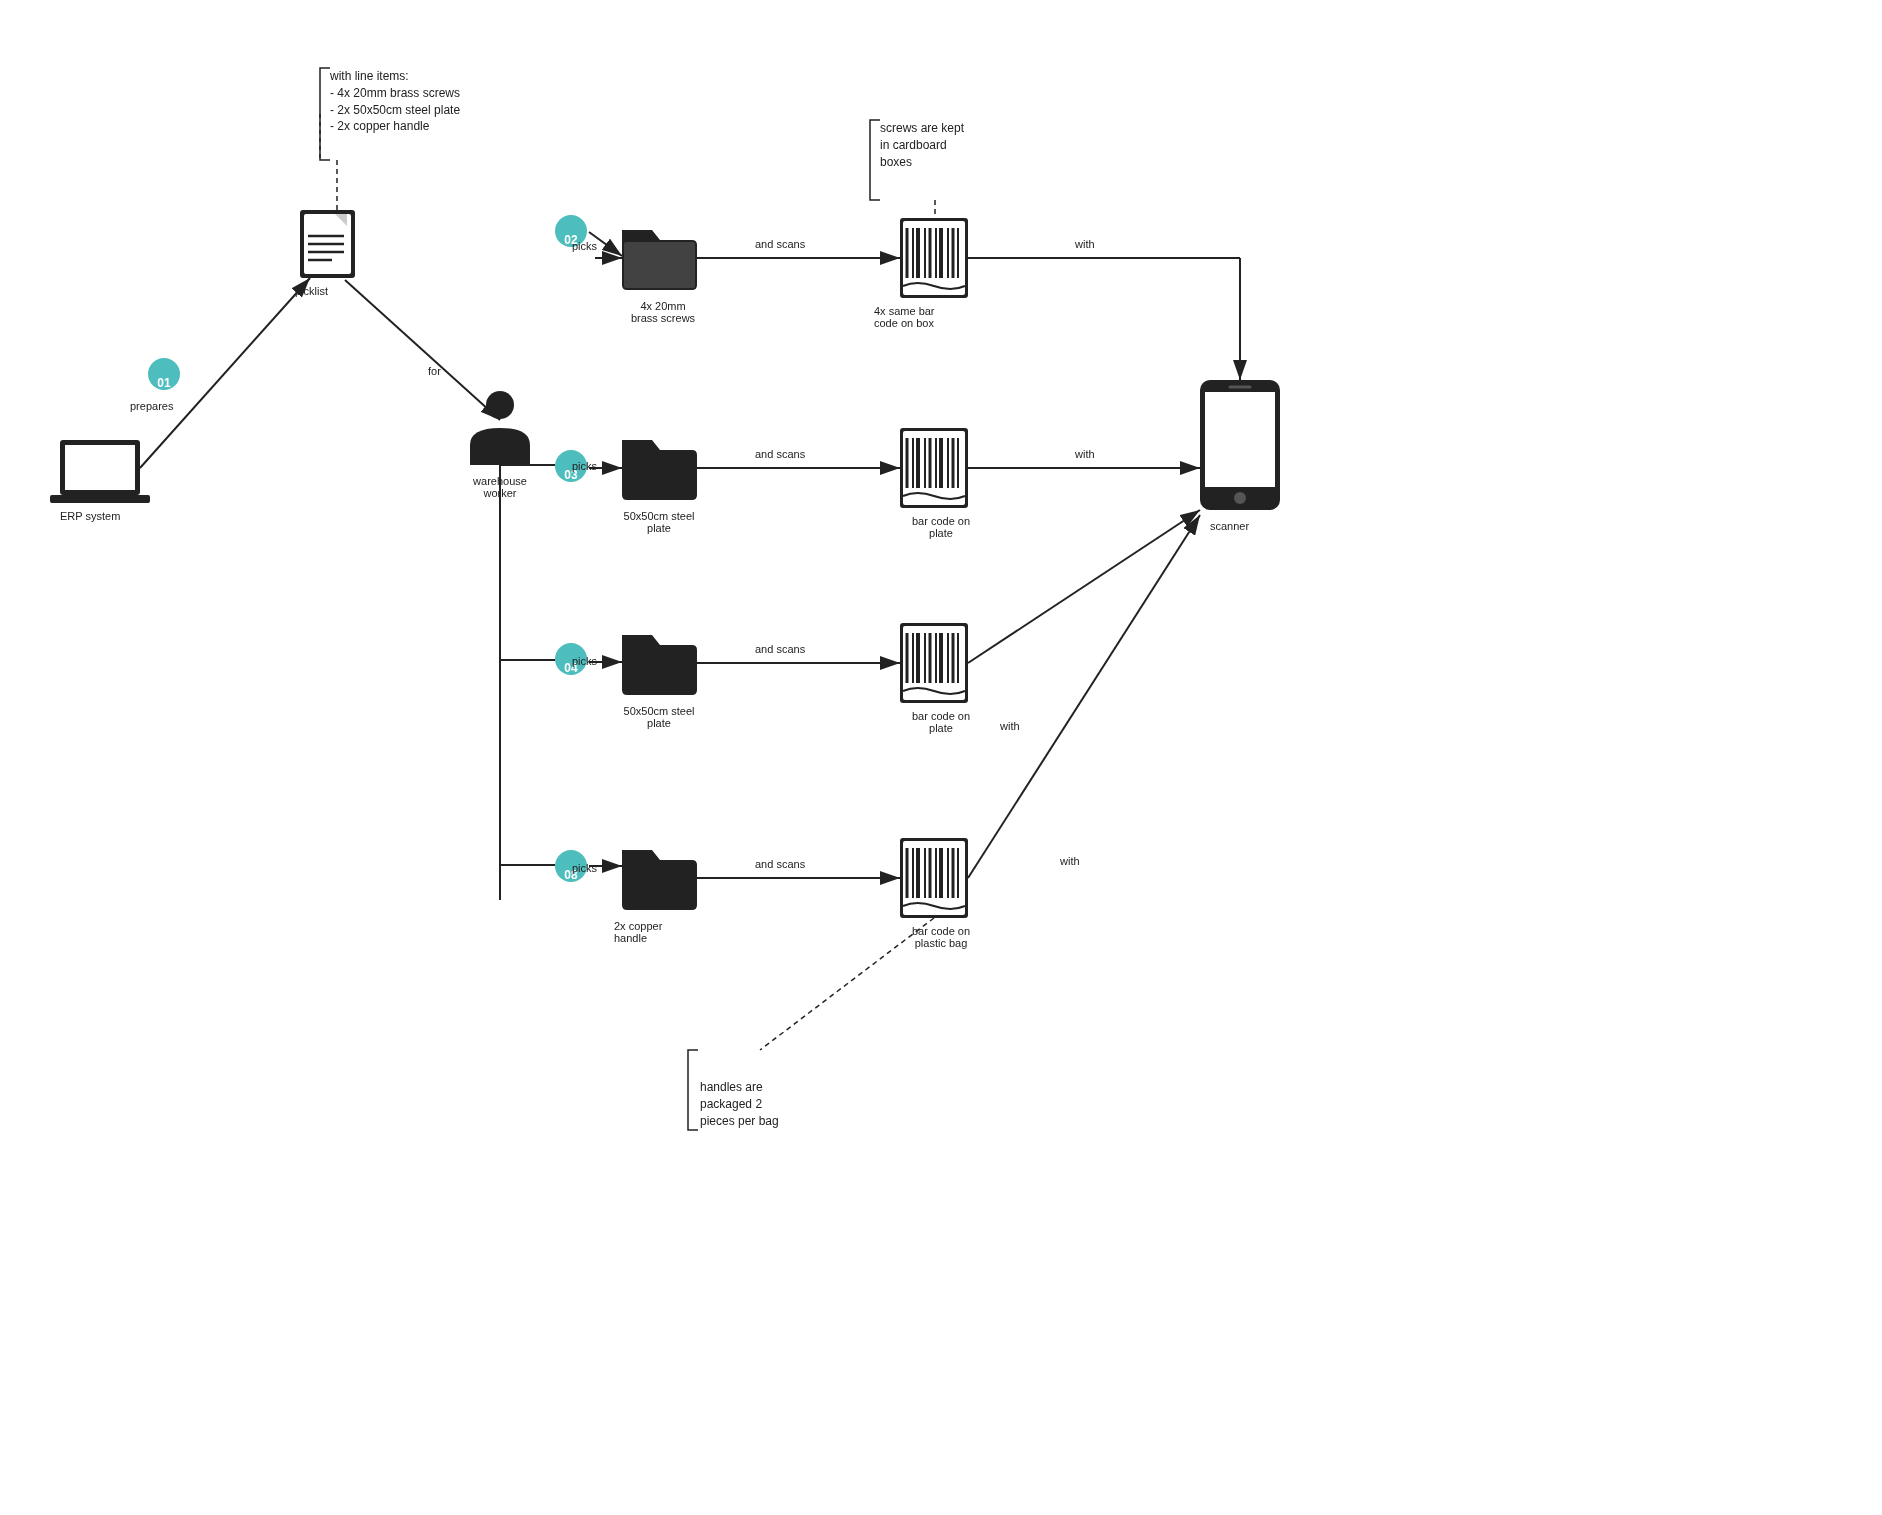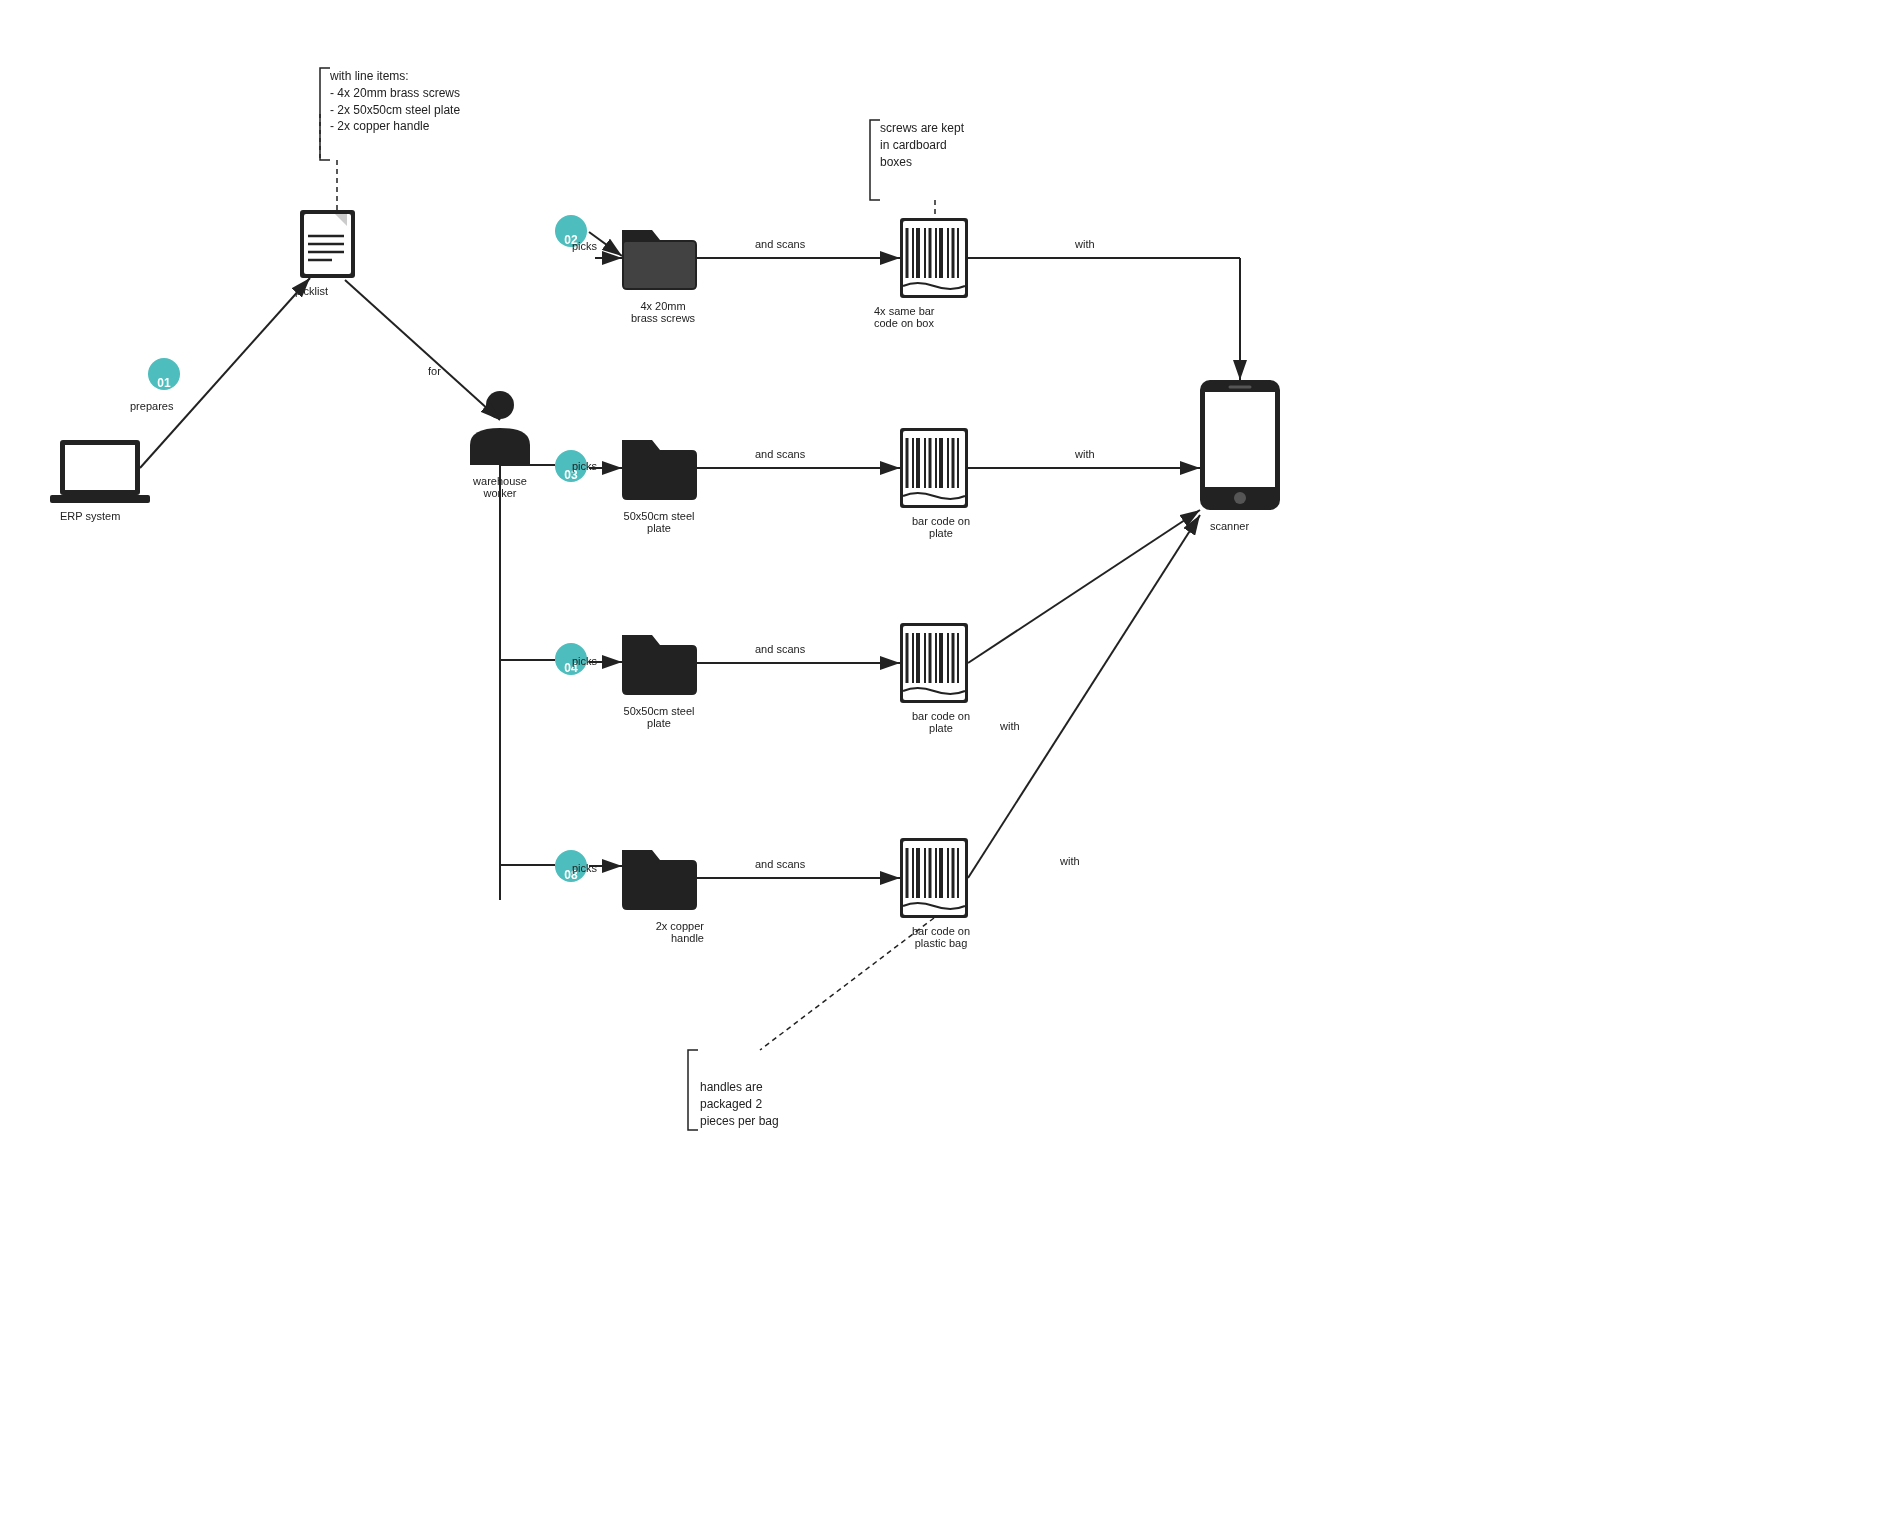--- a/index.html
+++ b/index.html
@@ -294,21 +294,21 @@
 
   <div class="arrow-label" style="left:618px; top:300px; text-align:center; width:90px;">
     <span>4x 20mm<br>brass screws</span>
   </div>
   <div class="arrow-label" style="left:614px; top:510px; text-align:center; width:90px;">
     <span>50x50cm steel<br>plate</span>
   </div>
   <div class="arrow-label" style="left:614px; top:705px; text-align:center; width:90px;">
     <span>50x50cm steel<br>plate</span>
   </div>
-  <div class="arrow-label" style="left:614px; top:920px; text-align:right; width:90px;">
+  <div class="arrow-label" style="left:614px; top:920px; text-align:left; width:90px;">
     <span>2x copper<br>handle</span>
   </div>
 
   <div class="arrow-label" style="left:755px; top:238px;">
     <span>and scans</span>
   </div>
   <div class="arrow-label" style="left:755px; top:448px;">
     <span>and scans</span>
   </div>
   <div class="arrow-label" style="left:755px; top:643px;">

